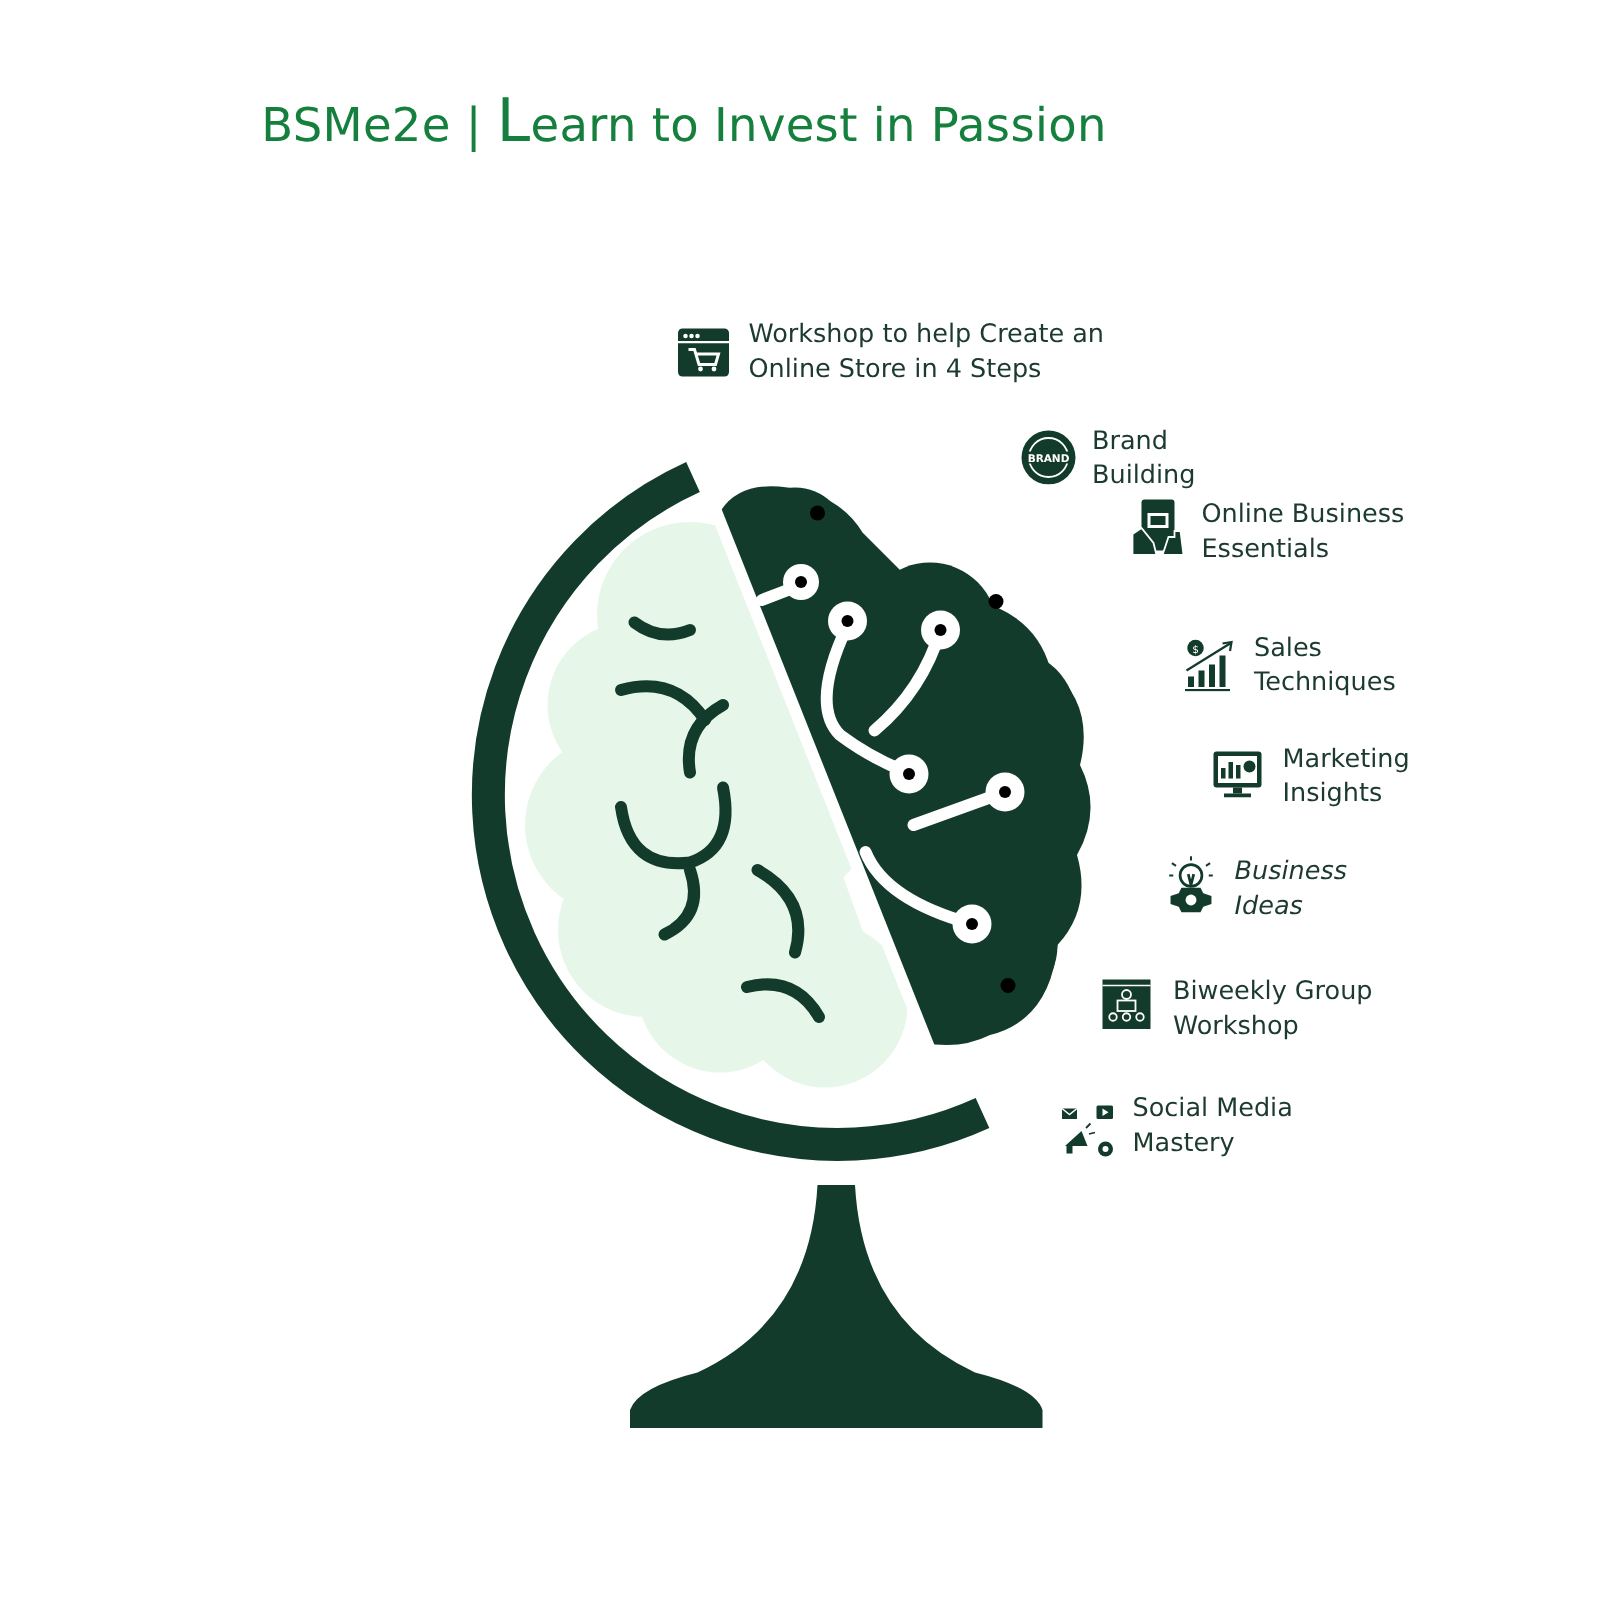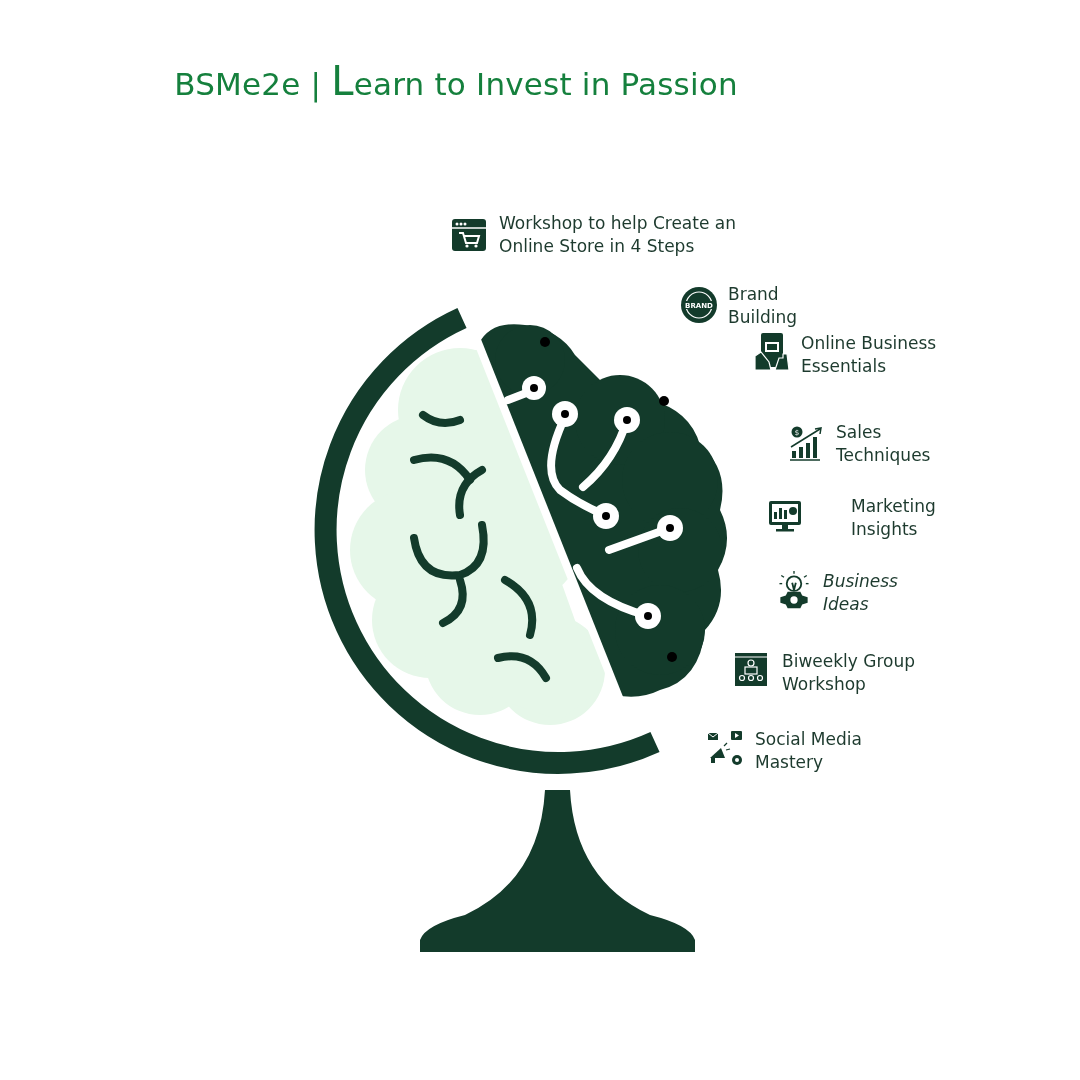--- a/index.html
+++ b/index.html
@@ -133,21 +133,21 @@
     <rect x="4" y="30" width="4" height="7" fill="#133b2b"></rect>
     <rect x="11" y="26" width="4" height="11" fill="#133b2b"></rect>
     <rect x="18" y="22" width="4" height="15" fill="#133b2b"></rect>
     <rect x="25" y="16" width="4" height="21" fill="#133b2b"></rect>
     <line x1="2" y1="39" x2="32" y2="39" stroke="#133b2b" stroke-width="1.5"></line>
   </svg>
   <span class="lbl">Sales
 Techniques</span>
 </div>
 
-<div class="item" style="left:767px;top:495px;gap:36px;">
+<div class="item" style="left:807px;top:495px;">
   <svg class="ic" viewBox="0 0 38 40">
     <rect x="2" y="6" width="32" height="24" rx="2" fill="#133b2b"></rect>
     <rect x="5" y="9" width="26" height="18" fill="#fff"></rect>
     <rect x="7" y="17" width="3" height="7" fill="#133b2b"></rect>
     <rect x="12" y="13" width="3" height="11" fill="#133b2b"></rect>
     <rect x="17" y="15" width="3" height="9" fill="#133b2b"></rect>
     <circle cx="26" cy="16" r="4" fill="#133b2b"></circle>
     <rect x="15" y="30" width="6" height="4" fill="#133b2b"></rect>
     <rect x="9" y="34" width="18" height="2.5" fill="#133b2b"></rect>
   </svg>
@@ -178,21 +178,21 @@
     <circle cx="17" cy="13" r="3" fill="none" stroke="#fff" stroke-width="1.2"></circle>
     <rect x="11" y="17" width="12" height="7" fill="none" stroke="#fff" stroke-width="1.2"></rect>
     <circle cx="8" cy="28" r="2.5" fill="none" stroke="#fff" stroke-width="1.2"></circle>
     <circle cx="17" cy="28" r="2.5" fill="none" stroke="#fff" stroke-width="1.2"></circle>
     <circle cx="26" cy="28" r="2.5" fill="none" stroke="#fff" stroke-width="1.2"></circle>
   </svg>
   <span class="lbl">Biweekly Group
 Workshop</span>
 </div>
 
-<div class="item" style="left:707px;top:728px;">
+<div class="item" style="left:707px;top:728px;align-items:flex-end;">
   <svg class="ic" viewBox="0 0 38 40">
     <rect x="1" y="5" width="10" height="7" fill="#133b2b"></rect>
     <path d="M1 5 L6 9 L11 5" stroke="#fff" stroke-width="1" fill="none"></path>
     <rect x="24" y="3" width="11" height="9" rx="1" fill="#133b2b"></rect>
     <path d="M28 5 L32 7.5 L28 10 Z" fill="#fff"></path>
     <path d="M3 30 L14 20 L18 30 Z" fill="#133b2b"></path>
     <rect x="4" y="30" width="4" height="5" fill="#133b2b"></rect>
     <line x1="17" y1="18" x2="20" y2="15" stroke="#133b2b" stroke-width="1.2"></line>
     <line x1="19" y1="22" x2="23" y2="21" stroke="#133b2b" stroke-width="1.2"></line>
     <circle cx="30" cy="32" r="5" fill="#133b2b"></circle>

